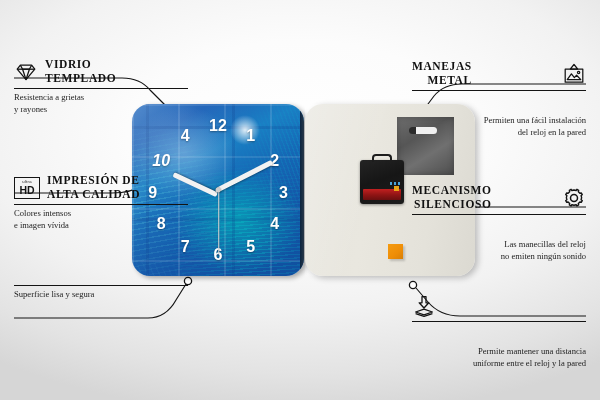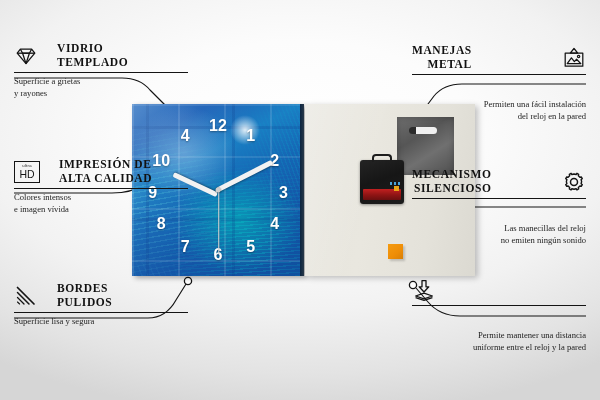--- a/index.html
+++ b/index.html
@@ -14,21 +14,21 @@
     background:
       radial-gradient(ellipse 85% 70% at 50% 34%, #ffffff 0%, #fcfcfc 34%, #f2f2f2 62%, #e3e3e3 85%, #d6d6d6 100%);
     overflow:hidden;
   }
   
   #connectors { position:absolute; inset:0; width:600px; height:400px; pointer-events:none; }
   #connectors path { fill:none; stroke:#141414; stroke-width:1.15; }
   #connectors circle.knob { fill:#ffffff; stroke:#141414; stroke-width:1.3; }
 
   
-  .product { position:absolute; }
+  .product { position:absolute;border-radius:18px; }
 
   .clock-face {
     left:132px; top:104px; width:172px; height:172px;
     background:
       radial-gradient(ellipse 60% 50% at 62% 68%, rgba(0,200,190,.55) 0%, rgba(0,140,190,0) 62%),
       radial-gradient(ellipse 45% 38% at 30% 28%, rgba(150,190,230,.55) 0%, rgba(70,120,190,0) 70%),
       linear-gradient(152deg,#2a6fc0 0%, #1f63b8 16%, #1a7fc4 34%, #1566b4 52%, #1456a8 70%, #0f4f9e 100%);
     box-shadow: 3px 2px 5px rgba(0,0,0,.33);
     overflow:hidden;
   }
@@ -148,21 +148,21 @@
     background:repeating-linear-gradient(to right,#4aa3d8 0 2px, transparent 2px 4px);
   }
   .foam-spacer {
     position:absolute; left:83px; top:140px; width:15px; height:15px;
     background:linear-gradient(140deg,#f59b10 0%, #ee8d06 60%, #d87f05 100%);
     box-shadow:2px 2px 2px rgba(0,0,0,.18);
   }
 
   
   .feature { position:absolute; width:174px; }
-  .feat-head { display:flex; align-items:center; gap:19px; }
+  .feat-head { display:flex; align-items:center; gap:7px;margin-top:16px; }
   .feat-title {
     font-family:"Liberation Serif", serif; font-weight:bold;
     font-size:11.5px; line-height:1.18; letter-spacing:.6px; color:#111;
     white-space:pre-line;
   }
   .feat-rule { height:1.15px; background:#141414; margin-top:3px; }
   .feat-sub {
     font-family:"Liberation Serif", serif; font-size:8.6px; line-height:1.33;
     color:#1d1d1d; margin-top:3px; white-space:pre-line;
   }
@@ -174,21 +174,21 @@
   .feature.right .feat-sub { text-align:right;margin-top:24px; }
 
   .icon { width:24px; height:24px; flex:0 0 24px; display:block; }
   .icon svg { width:100%; height:100%; display:block; }
   .icon-hd {
     width:26px; height:22px; flex:0 0 26px; border:1.4px solid #141414;
     display:flex; flex-direction:column; align-items:center; justify-content:center;
     line-height:1; font-family:"Liberation Sans", sans-serif;
   }
   .icon-hd .u { font-size:4.2px; letter-spacing:.3px; color:#141414; }
-  .icon-hd .h { font-size:10.5px; font-weight:normal; color:#141414; margin-top:.5px; }
+  .icon-hd .h { font-size:10.5px; font-weight:bold; color:#141414; margin-top:.5px; }
 </style>
 </head>
 <body>
 
 <div id="stage">
 
   <svg id="connectors" viewBox="0 0 600 400">
 
     <path d="M14,78 L122,78 Q140,78 150,90 L168,108"></path>
     <circle class="knob" cx="172" cy="111" r="3.6"></circle>
@@ -221,21 +221,21 @@
     <span class="num" style="left:50%;top:13%;">12</span>
     <span class="num" style="left:69%;top:18.5%;">1</span>
     <span class="num" style="left:83%;top:33%;">2</span>
     <span class="num" style="left:88%;top:52%;">3</span>
     <span class="num" style="left:83%;top:70%;">4</span>
     <span class="num" style="left:69%;top:83%;">5</span>
     <span class="num" style="left:50%;top:88%;">6</span>
     <span class="num" style="left:31%;top:83%;">7</span>
     <span class="num" style="left:17%;top:70%;">8</span>
     <span class="num" style="left:12%;top:52%;">9</span>
-    <span class="num" style="left:17%;top:33%;">10</span>
+    <span class="num" style="left:17%;top:33%;font-style:italic;">10</span>
     <span class="num" style="left:31%;top:18.5%;">4</span>
 
     <div class="hand hand-hour" style="transform:rotate(205deg) translateY(-2.5px);"></div>
     <div class="hand hand-min" style="transform:rotate(-27deg) translateY(-2.5px);"></div>
     <div class="hand hand-sec" style="transform:rotate(90deg) translateY(-0.6px);"></div>
     <div class="hub"></div>
 
     <div class="clock-edge"></div>
   </div>
 
@@ -265,53 +265,39 @@
               <path d="M6.4 5.2 L8.6 9.2 L12 19.6"></path>
             <path d="M17.6 5.2 L15.4 9.2 L12 19.6"></path>
               <path d="M8.6 9.2 H15.4"></path>
           </g>
         </svg>
       </span>
       <span class="feat-title">VIDRIO
 TEMPLADO</span>
     </div>
     <div class="feat-rule" style="width:174px;"></div>
-    <div class="feat-sub">Superficie a grietas
+    <div class="feat-sub">Resistencia a grietas
 y rayones</div>
   </div>
 
   <div class="feature left" style="left:14px; top:158px;">
     <div class="feat-head">
       <span class="icon-hd">
         <span class="u">ultra</span>
           <span class="h">HD</span>
       </span>
       <span class="feat-title">IMPRESIÓN DE
 ALTA CALIDAD</span>
     </div>
     <div class="feat-rule" style="width:174px;"></div>
     <div class="feat-sub">Colores intensos
 e imagen vívida</div>
   </div>
 
   <div class="feature left" style="left:14px; top:282px;">
-    <div class="feat-head">
-      <span class="icon">
-        <svg viewBox="0 0 24 24">
-          <g fill="none" stroke="#141414" stroke-linecap="round">
-            <path d="M3.5 3.5 L20 20" stroke-width="1.7"></path>
-            <path d="M3.5 8.5 L15 20" stroke-width="1.5"></path>
-            <path d="M3.5 13.5 L10 20" stroke-width="1.3"></path>
-            <path d="M3.5 18 L5.6 20" stroke-width="1.1"></path>
-          </g>
-        </svg>
-      </span>
-      <span class="feat-title">BORDES
-PULIDOS</span>
-    </div>
     <div class="feat-rule" style="width:174px;"></div>
     <div class="feat-sub">Superficie lisa y segura</div>
   </div>
 
   <div class="feature right" style="left:412px; top:44px;">
     <div class="feat-head">
       <span class="feat-title">MANEJAS
 METAL</span>
       <span class="icon">
         <svg viewBox="0 0 24 24">

